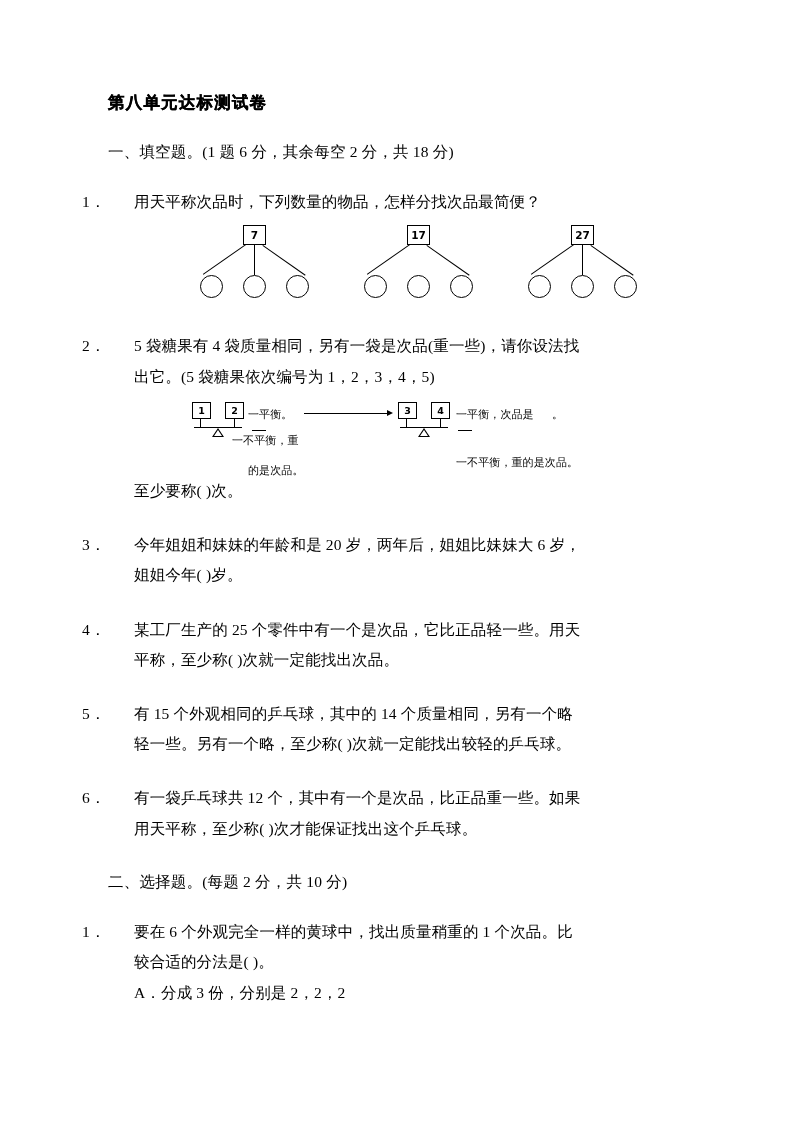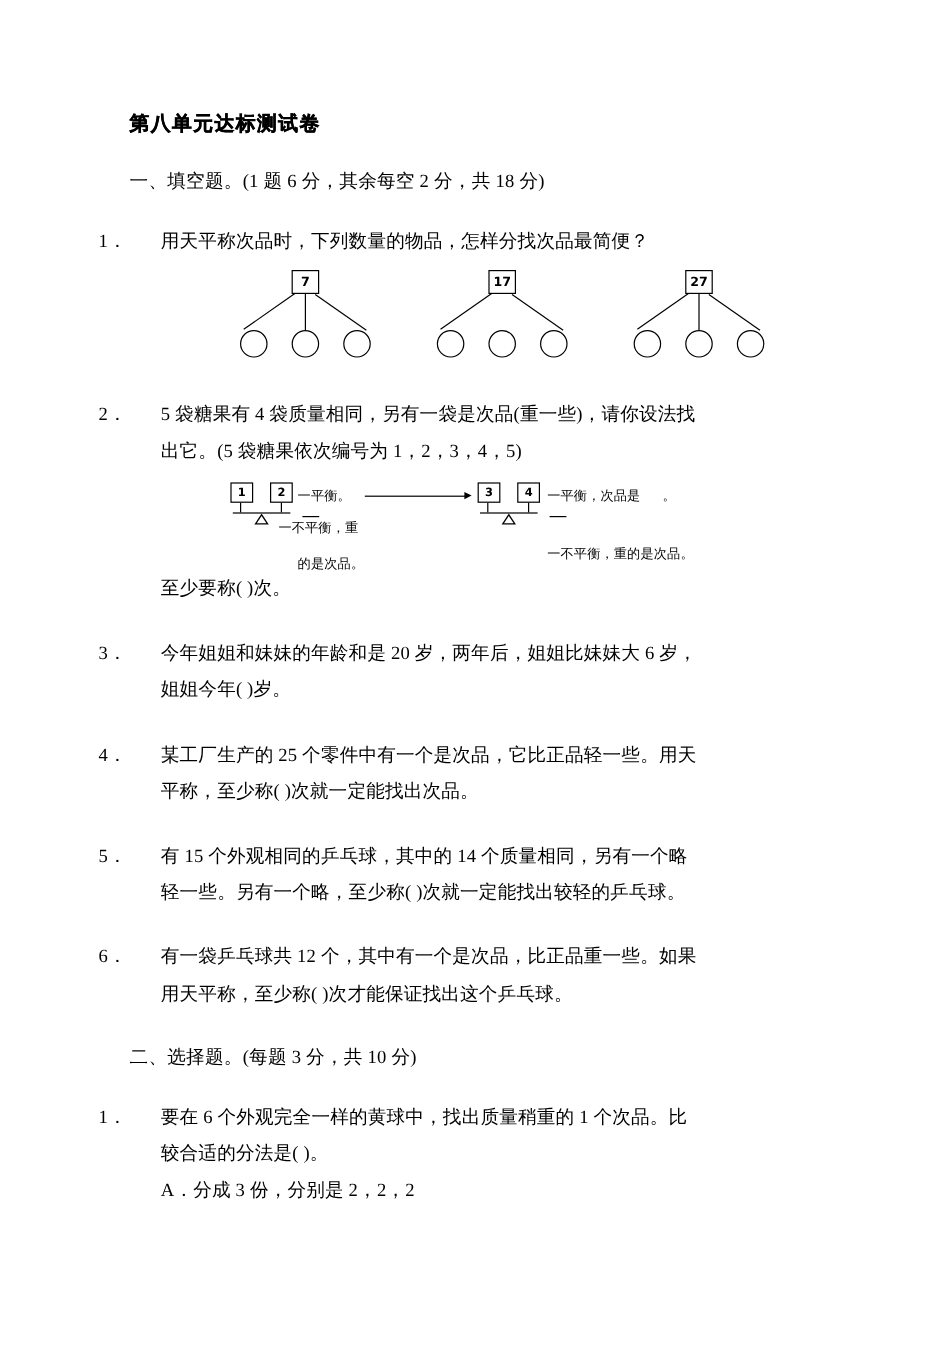--- a/index.html
+++ b/index.html
@@ -339,21 +339,21 @@
     <div class="q">
       <span class="q-body"><span class="q-num">5．</span><span>有 15 个外观相同的乒乓球，其中的 14 个质量相同，另有一个略</span></span>
       <span class="cont-line">轻一些。另有一个略，至少称(        )次就一定能找出较轻的乒乓球。</span>
     </div>
 
     <div class="q">
       <span class="q-body"><span class="q-num">6．</span><span>有一袋乒乓球共 12 个，其中有一个是次品，比正品重一些。如果</span></span>
       <span class="cont-line">用天平称，至少称(        )次才能保证找出这个乒乓球。</span>
     </div>
 
-    <div class="section-head" style="margin-top:26px; margin-bottom:20px;">二、选择题。(每题 3 分，共 10 分)</div>
+    <div class="section-head" style="margin-top:26px; margin-bottom:20px;">二、选择题。(每题 2 分，共 10 分)</div>
 
     <div class="q">
       <span class="q-body"><span class="q-num">1．</span><span>要在 6 个外观完全一样的黄球中，找出质量稍重的 1 个次品。比</span></span>
       <span class="cont-line">较合适的分法是(        )。</span>
       <span class="opt-line">A．分成 3 份，分别是 2，2，2</span>
     </div>
 
   </div>
 </div>
 

